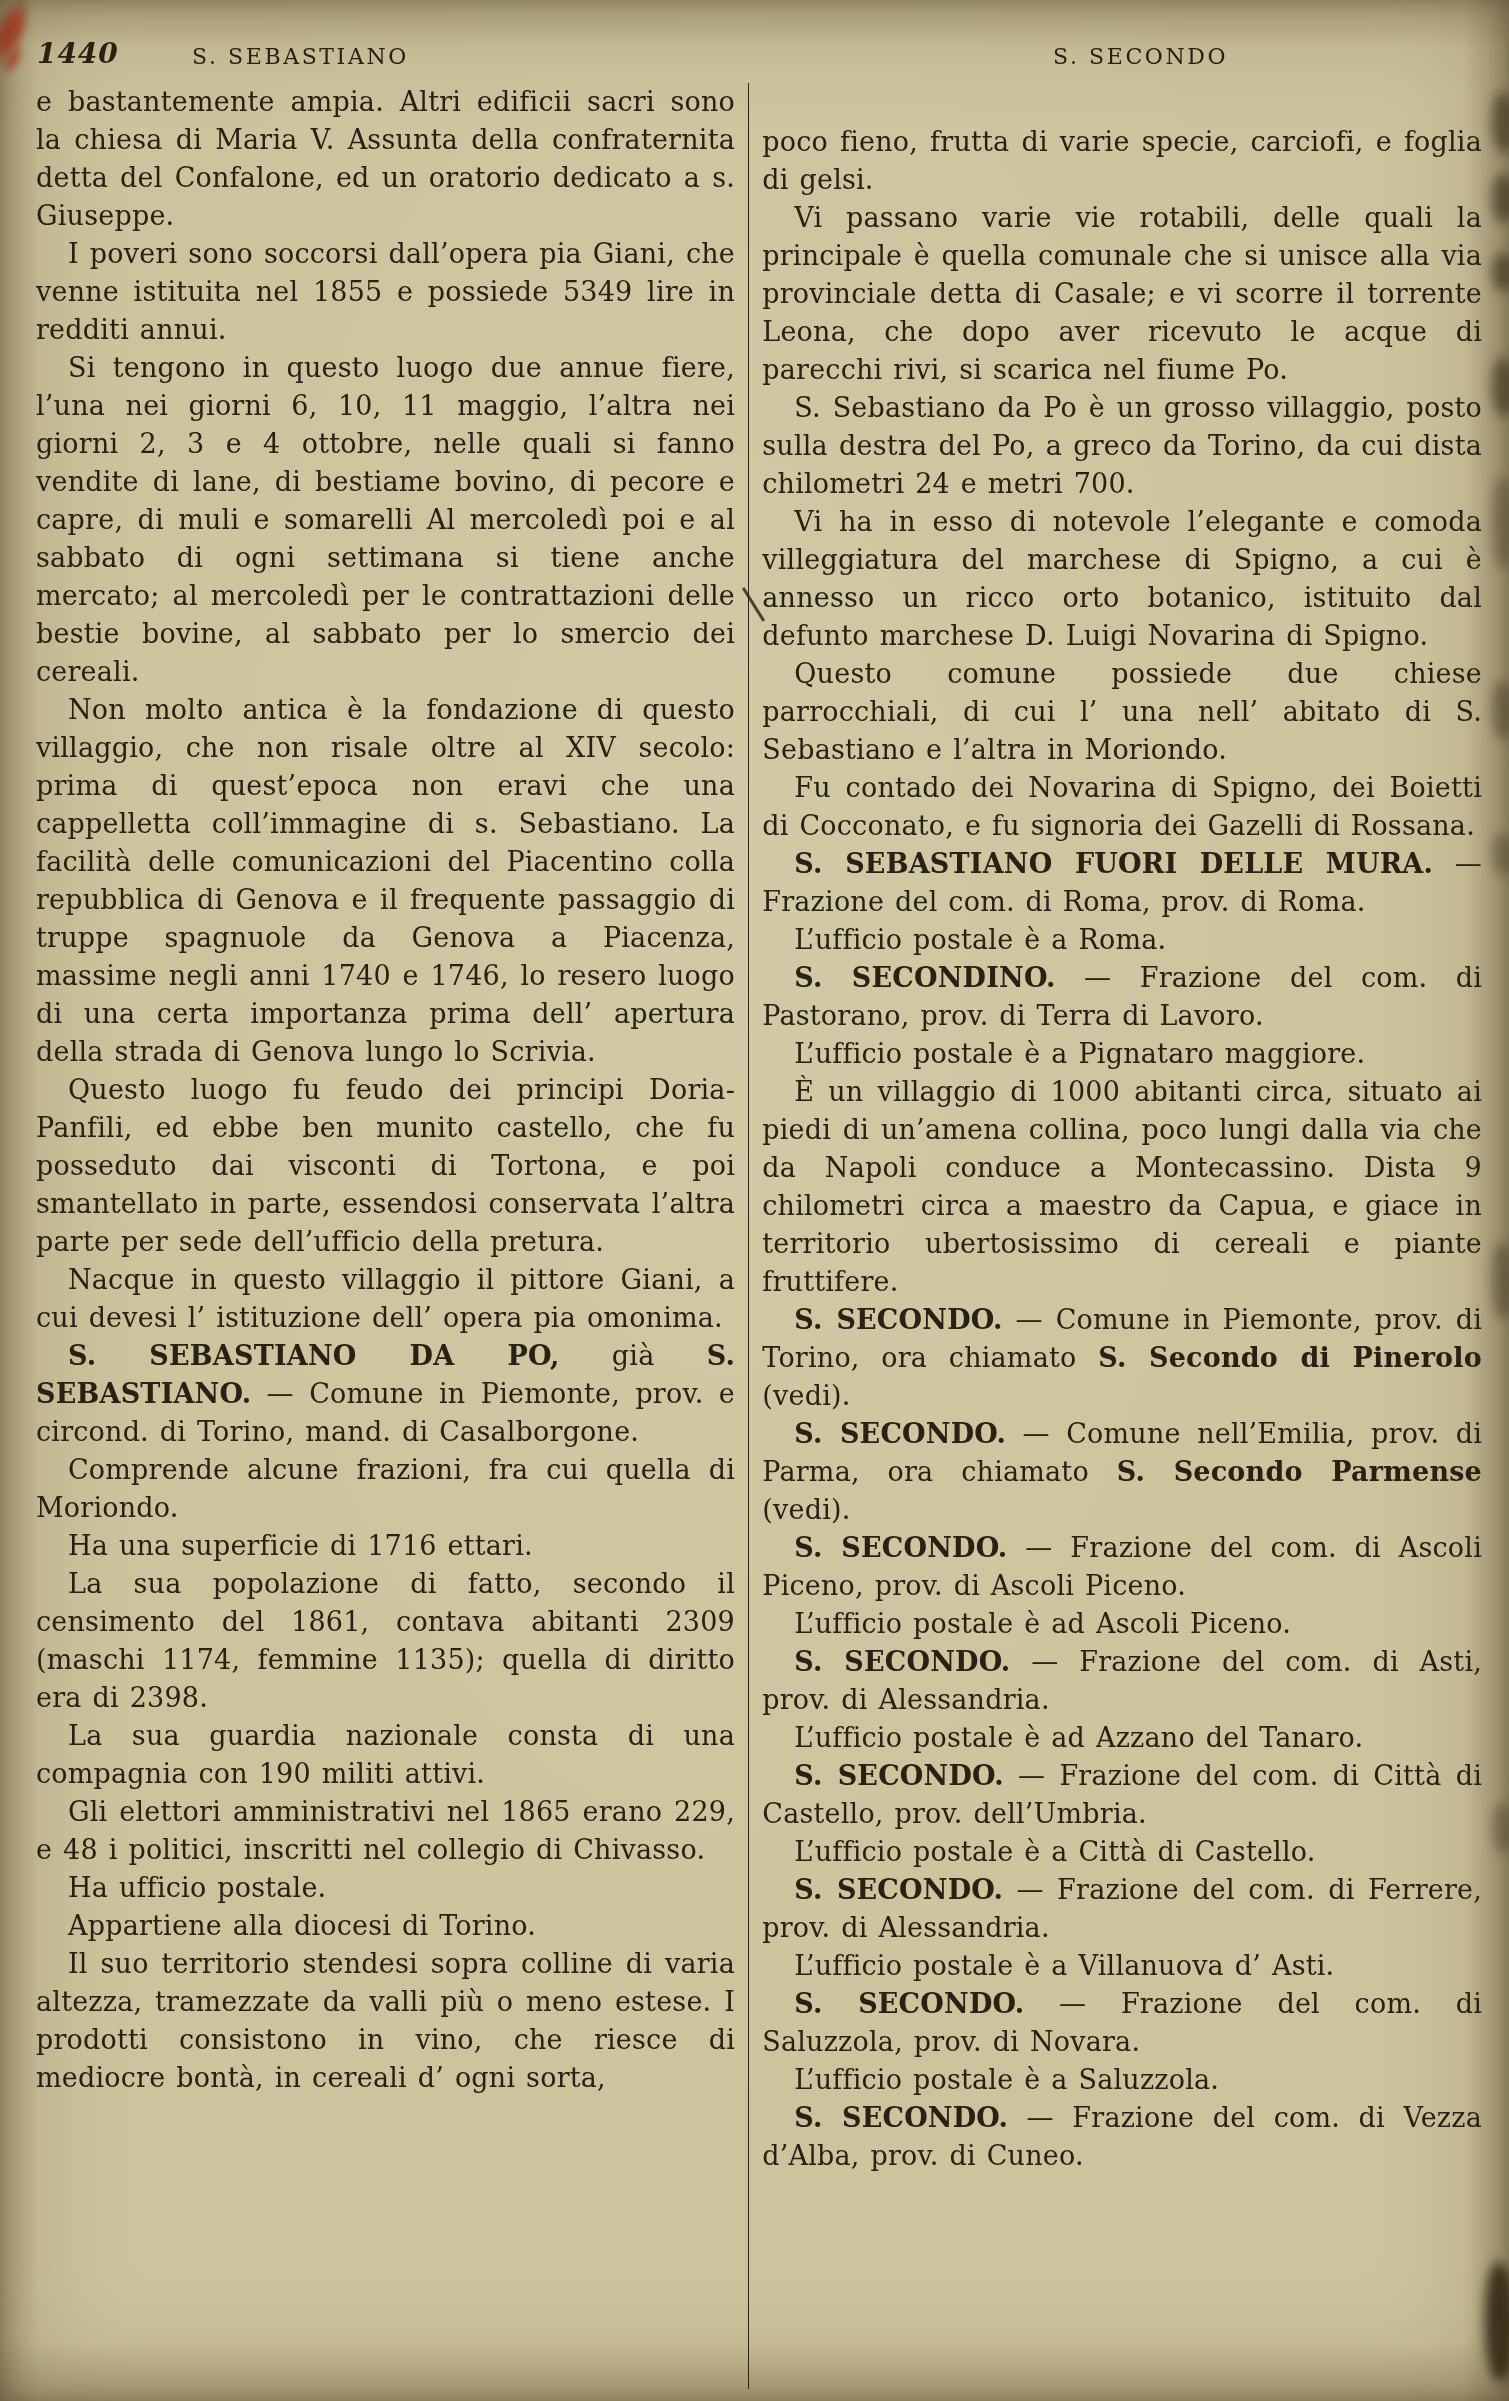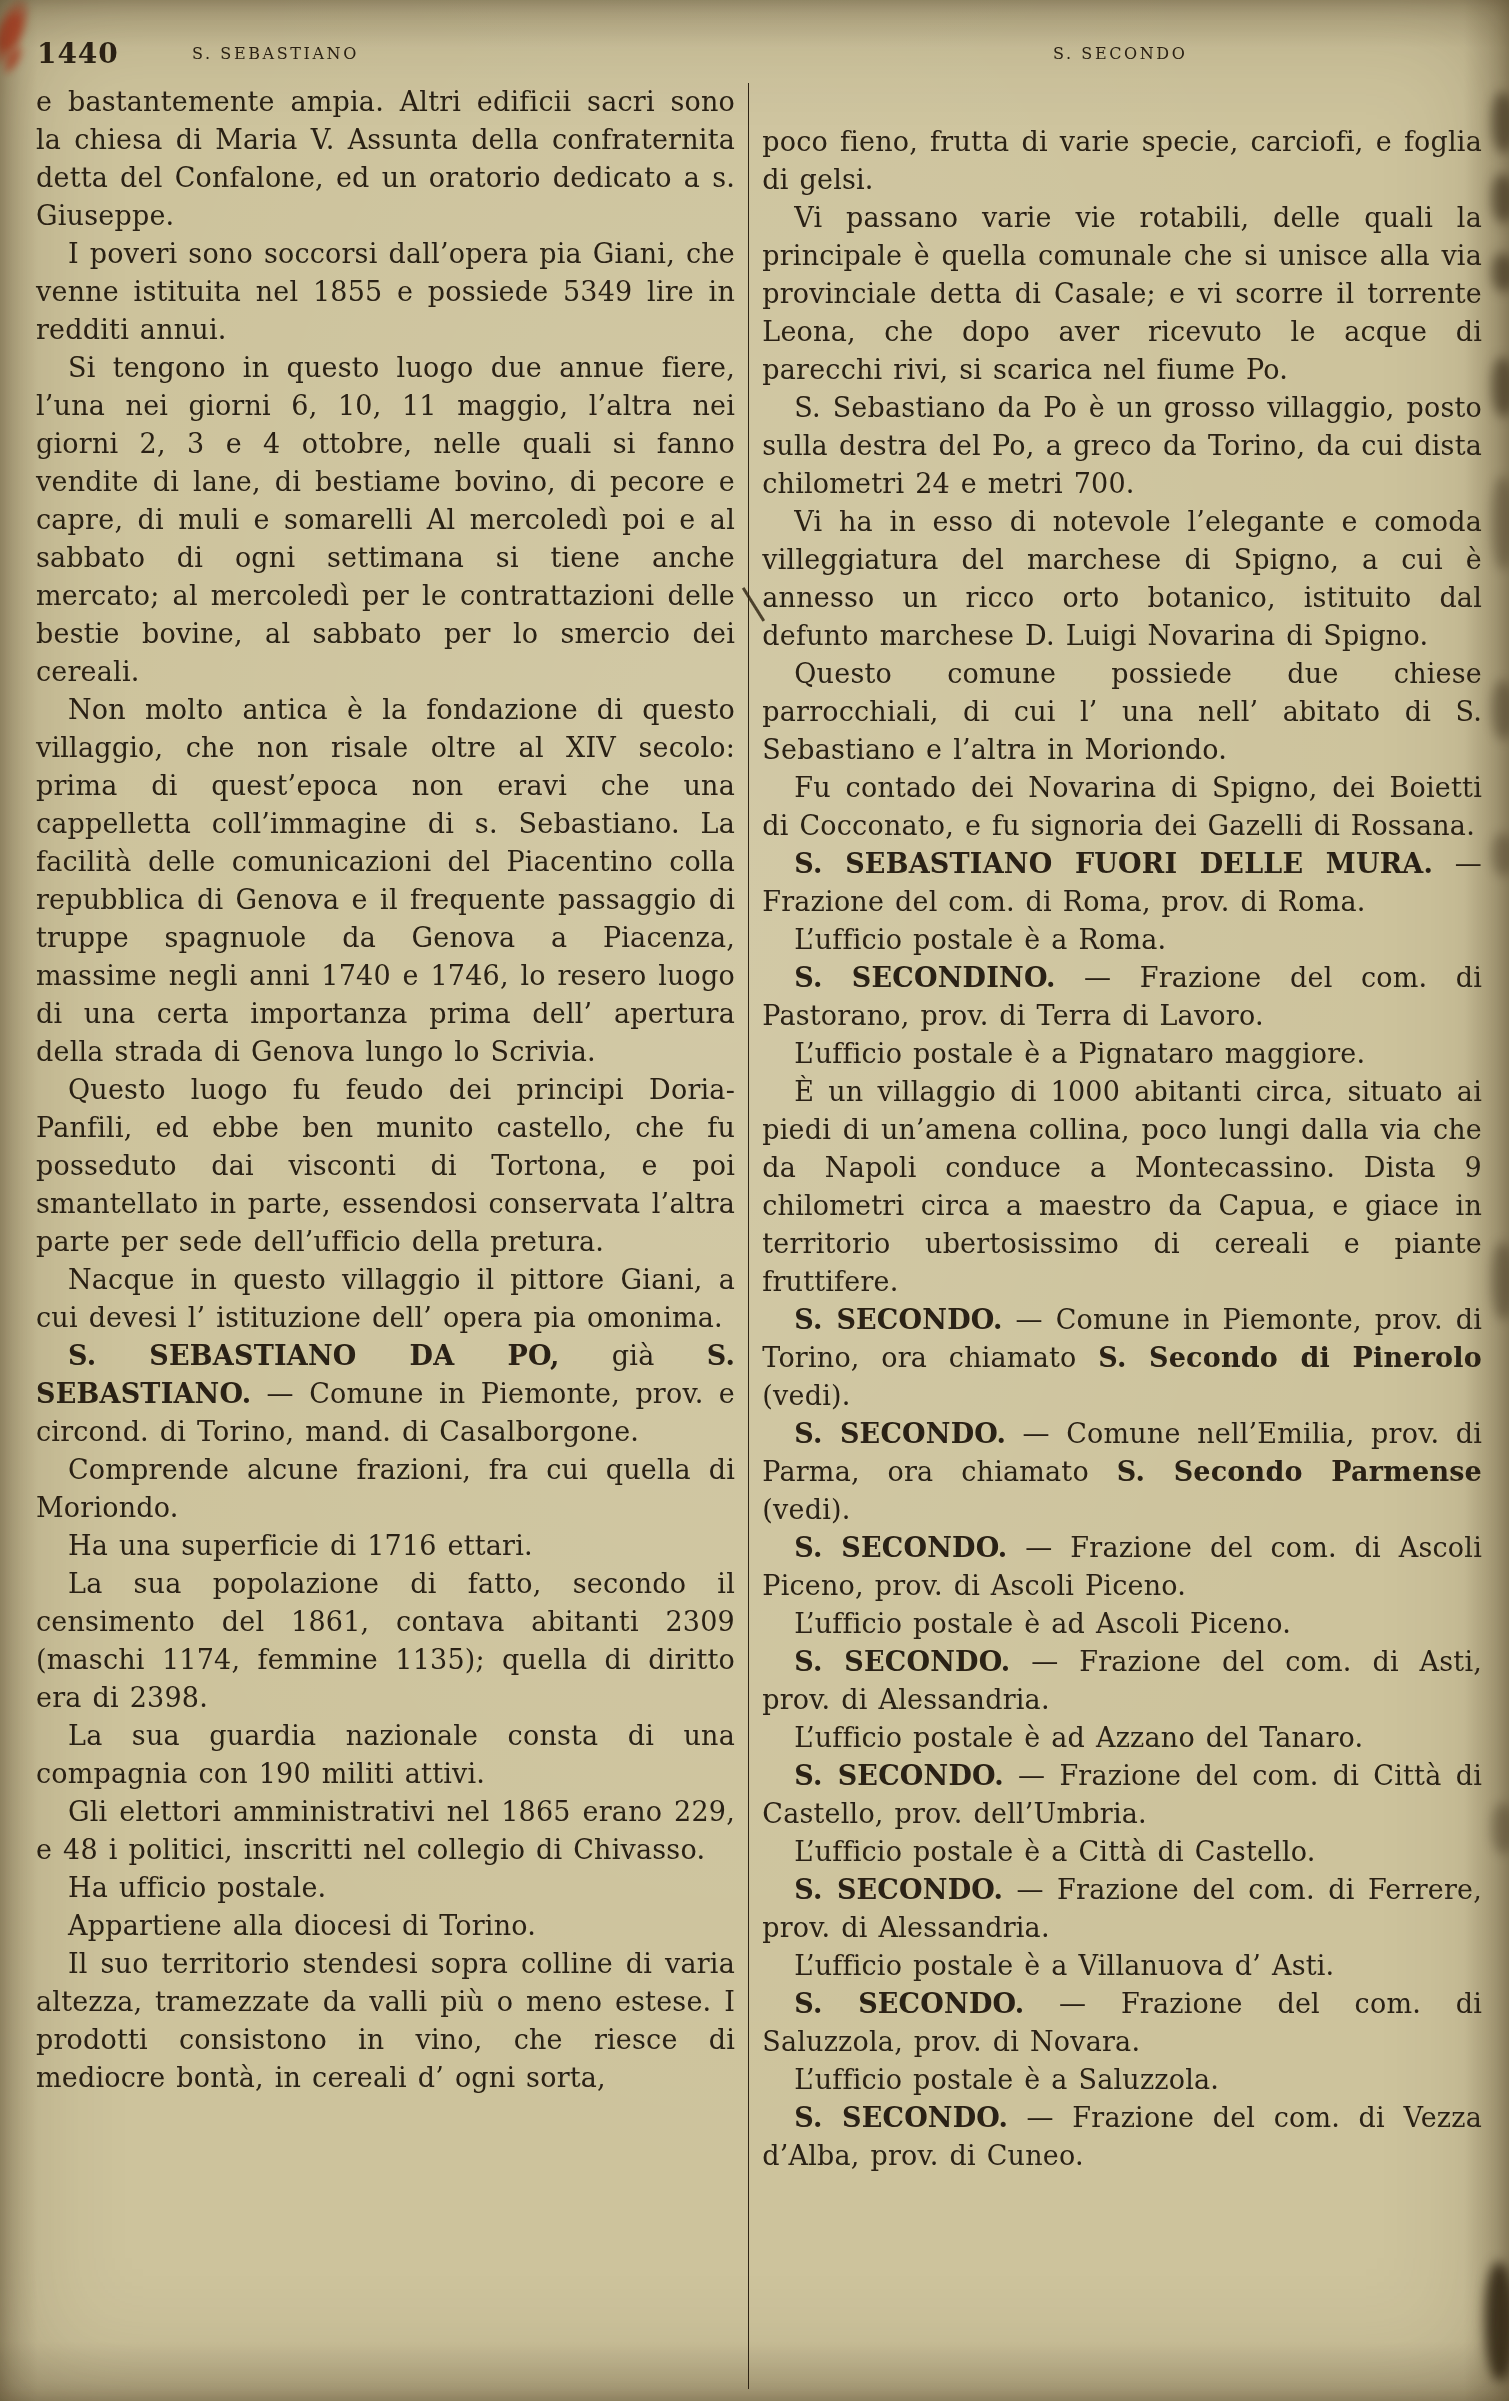--- a/index.html
+++ b/index.html
@@ -22,25 +22,25 @@
       var(--paper);
     font-family:"DejaVu Serif","Liberation Serif",serif;
     color:var(--ink);
   }
   .page::after{
     content:"";position:absolute;inset:0;pointer-events:none;
     box-shadow:inset 0 0 119px rgba(60,44,18,0.30), inset 0 0 18.7px rgba(55,40,16,0.28);
   }
   .page-number{
     position:absolute;left:37px;top:37px;
-    font-size:28px;font-weight:bold;letter-spacing:0.9px;
+    font-size:28px;font-weight:bold;letter-spacing:0.9px;font-style:italic;
   }
   .running-head{
     position:absolute;top:44px;
-    font-size:16px;letter-spacing:2.6px;white-space:nowrap;
+    font-size:22px;letter-spacing:2.6px;white-space:nowrap;
   }
   .running-head.left{left:192px;}
   .running-head.right{left:1053px;}
   .columns{
     position:absolute;left:36px;top:83px;width:1446px;height:2306px;
     display:flex;align-items:stretch;
   }
   .column{min-width:0;}
   .column.left{width:699px;}
   .column.right{flex:1;margin-top:40px;}

